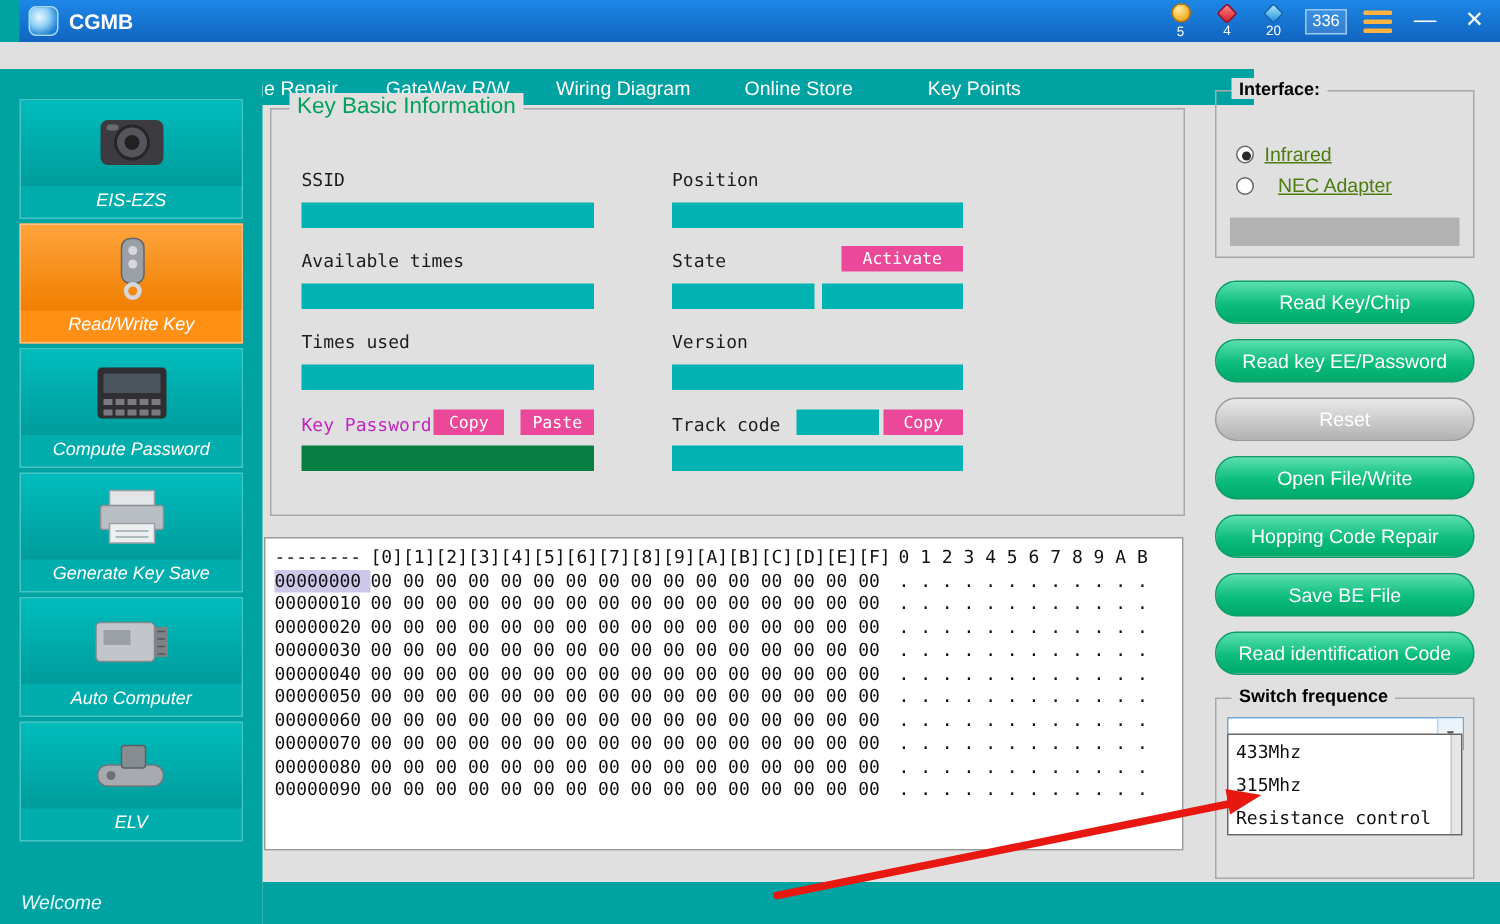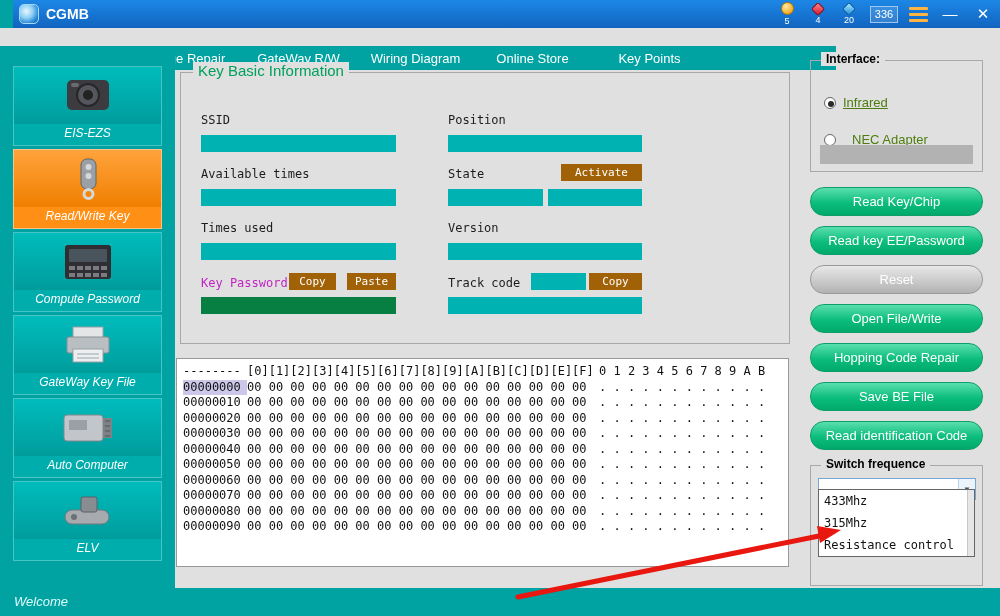--- a/index.html
+++ b/index.html
@@ -50,21 +50,21 @@
   .groupbox { position:absolute; border:1px solid #a8a8a8; }
   .gb-title { position:absolute; top:-9px; left:10px; background:#e0e0e0; padding:0 5px; font-size:12px; color:#000; white-space:nowrap; }
   .gb-title.bold { font-weight:bold; }
   .keyinfo { left:180px; top:72px; width:610px; height:272px; }
   .keyinfo .gb-title { color:#00a05c; font-size:15px; top:-11px; left:12px; }
 
   .lbl { position:absolute; font-family:"DejaVu Sans Mono", monospace; font-size:12px; color:#1c1c1c; white-space:nowrap;text-align:right; }
   .lbl.magenta { color:#c224c2; }
   .tfield { position:absolute; height:17px; background:#00b2b2; cursor:text; }
   .tfield.dark { background:#087f42; }
-  .sbtn { position:absolute; height:17px; background:#a16207; color:#fff; font-family:"DejaVu Sans Mono", monospace;
+  .sbtn { position:absolute; height:17px; background:#ec4899; color:#fff; font-family:"DejaVu Sans Mono", monospace;
     font-size:11px; text-align:center; line-height:17px; cursor:pointer; border:none; }
 
   
   .hexview { position:absolute; left:176px; top:358px; width:613px; height:209px; background:#fff;
     border:1px solid #999; font-family:"DejaVu Sans Mono", monospace; font-size:12px; color:#111;
     padding:5px 0 0 6px; line-height:15.5px; overflow:hidden; }
   .hexrow { white-space:pre; }
   .haddr { display:inline-block; width:64px; }
   .haddr.sel { background:#ccc8ea; }
   .hbytes { display:inline-block; width:352px; }
@@ -186,21 +186,21 @@
     <div class="card">
       <div class="card-img">
         <svg width="62" height="44" viewBox="0 0 62 44">
             <rect x="16" y="4" width="30" height="11" fill="#e3e5e7" stroke="#97a0a6"></rect>
             <rect x="10" y="14" width="42" height="16" rx="2" fill="#b9bec3" stroke="#8b9095"></rect>
             <rect x="16" y="26" width="30" height="13" fill="#eceeef" stroke="#97a0a6"></rect>
             <line x1="20" y1="31" x2="42" y2="31" stroke="#9aa"></line>
             <line x1="20" y1="35" x2="42" y2="35" stroke="#9aa"></line>
           </svg>
       </div>
-      <div class="card-label">GateWay Key File</div>
+      <div class="card-label">Generate Key Save</div>
     </div>
     <div class="card">
       <div class="card-img">
         <svg width="62" height="44" viewBox="0 0 62 44">
             <rect x="7" y="9" width="39" height="26" rx="3" fill="#c2c6ca" stroke="#84888c"></rect>
             <rect x="46" y="12" width="9" height="20" fill="#7d8287"></rect>
             <rect x="12" y="14" width="18" height="10" fill="#9aa0a5"></rect>
             <line x1="48" y1="15" x2="53" y2="15" stroke="#555"></line>
             <line x1="48" y1="20" x2="53" y2="20" stroke="#555"></line>
             <line x1="48" y1="25" x2="53" y2="25" stroke="#555"></line>
@@ -268,21 +268,21 @@
     <div class="hexrow"><span class="haddr">00000080</span><span class="hbytes">00 00 00 00 00 00 00 00 00 00 00 00 00 00 00 00</span><span class="hascii">. . . . . . . . . . . .</span></div>
     <div class="hexrow"><span class="haddr">00000090</span><span class="hbytes">00 00 00 00 00 00 00 00 00 00 00 00 00 00 00 00</span><span class="hascii">. . . . . . . . . . . .</span></div>
   </div>
 
   <div class="groupbox interface-box">
     <span class="gb-title bold">Interface:</span>
     <label class="radio-row" style="top:34px;">
       <span class="radio checked"></span>
       <span class="radio-label">Infrared</span>
     </label>
-    <label class="radio-row" style="top:71px;gap:16px;">
+    <label class="radio-row" style="top:55px;gap:16px;">
       <span class="radio"></span>
       <span class="radio-label">NEC Adapter</span>
     </label>
     <div class="iface-bar"></div>
   </div>
 
   <button class="pill green" style="top:187px;">Read Key/Chip</button>
   <button class="pill green" style="top:226px;">Read key EE/Password</button>
   <button class="pill gray" style="top:265px;">Reset</button>
   <button class="pill green" style="top:304px;">Open File/Write</button>

